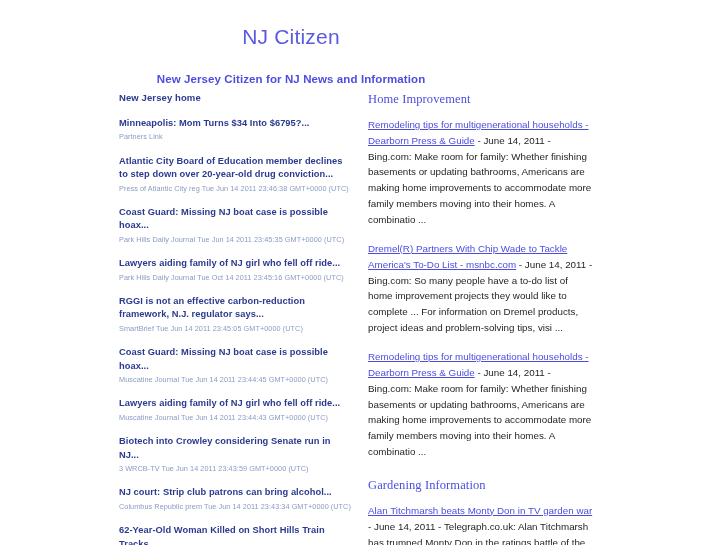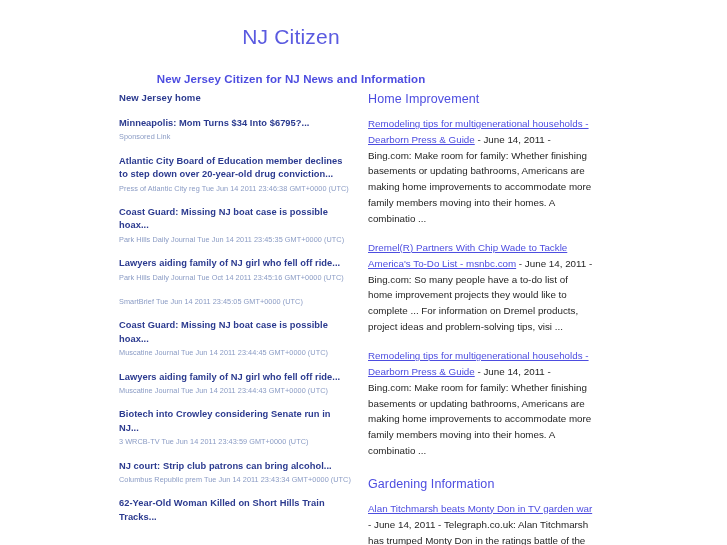--- a/index.html
+++ b/index.html
@@ -90,20 +90,21 @@
     letter-spacing: 0.05px;
   }
 
   
   .section-heading {
     font-size: 12.5px;
     font-weight: normal;
     color: #4d4de0;
     margin: 0 0 9px 0;
     letter-spacing: 0.1px;
+    font-family: Liberation Serif, serif;
   }
   .section-heading.spaced {
     margin-top: 18px;
   }
   .article {
     margin-bottom: 13px;
     font-size: 9.8px;
     line-height: 1.62;
     color: #222222;
   }
@@ -125,35 +126,36 @@
     <div class="site-tagline">New Jersey Citizen for NJ News and Information</div>
   </div>
 
   <div class="columns">
 
     <div class="col-left">
       <div class="left-heading">New Jersey home</div>
       <div id="news-list">
           <div class="news-item">
             <a class="news-title">Minneapolis: Mom Turns $34 Into $6795?...</a>
-            <span class="news-meta">Sponsored Link</span>
+            <span class="news-meta">Partners Link</span>
           </div>
           <div class="news-item">
             <a class="news-title">Atlantic City Board of Education member declines to step down over 20-year-old drug conviction...</a>
             <span class="news-meta">Press of Atlantic City reg  Tue Jun 14 2011 23:46:38 GMT+0000 (UTC)</span>
           </div>
           <div class="news-item">
             <a class="news-title">Coast Guard: Missing NJ boat case is possible hoax...</a>
             <span class="news-meta">Park Hills Daily Journal  Tue Jun 14 2011 23:45:35 GMT+0000 (UTC)</span>
           </div>
           <div class="news-item">
             <a class="news-title">Lawyers aiding family of NJ girl who fell off ride...</a>
             <span class="news-meta">Park Hills Daily Journal  Tue Oct 14 2011 23:45:16 GMT+0000 (UTC)</span>
           </div>
           <div class="news-item">
+            <a class="news-title">RGGI is not an effective carbon-reduction framework, N.J. regulator says...</a>
             <span class="news-meta">SmartBrief  Tue Jun 14 2011 23:45:05 GMT+0000 (UTC)</span>
           </div>
           <div class="news-item">
             <a class="news-title">Coast Guard: Missing NJ boat case is possible hoax...</a>
             <span class="news-meta">Muscatine Journal  Tue Jun 14 2011 23:44:45 GMT+0000 (UTC)</span>
           </div>
           <div class="news-item">
             <a class="news-title">Lawyers aiding family of NJ girl who fell off ride...</a>
             <span class="news-meta">Muscatine Journal  Tue Jun 14 2011 23:44:43 GMT+0000 (UTC)</span>
           </div>

